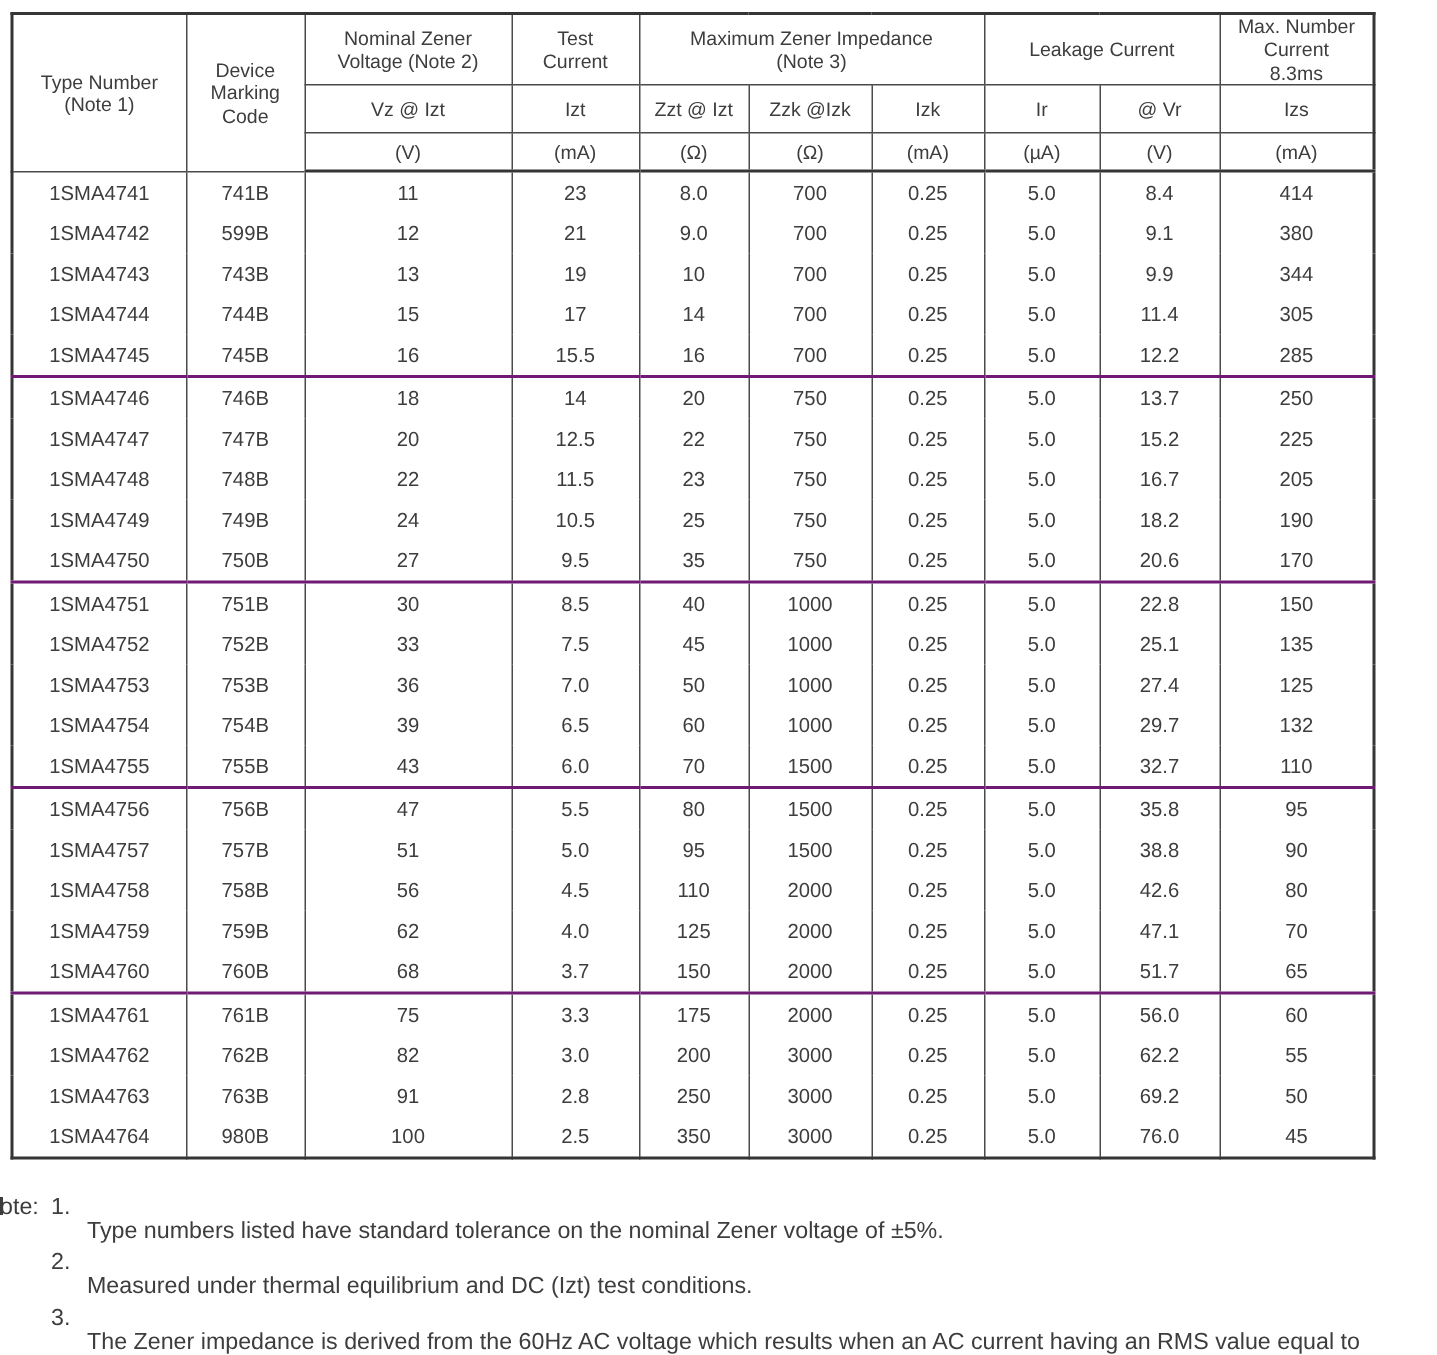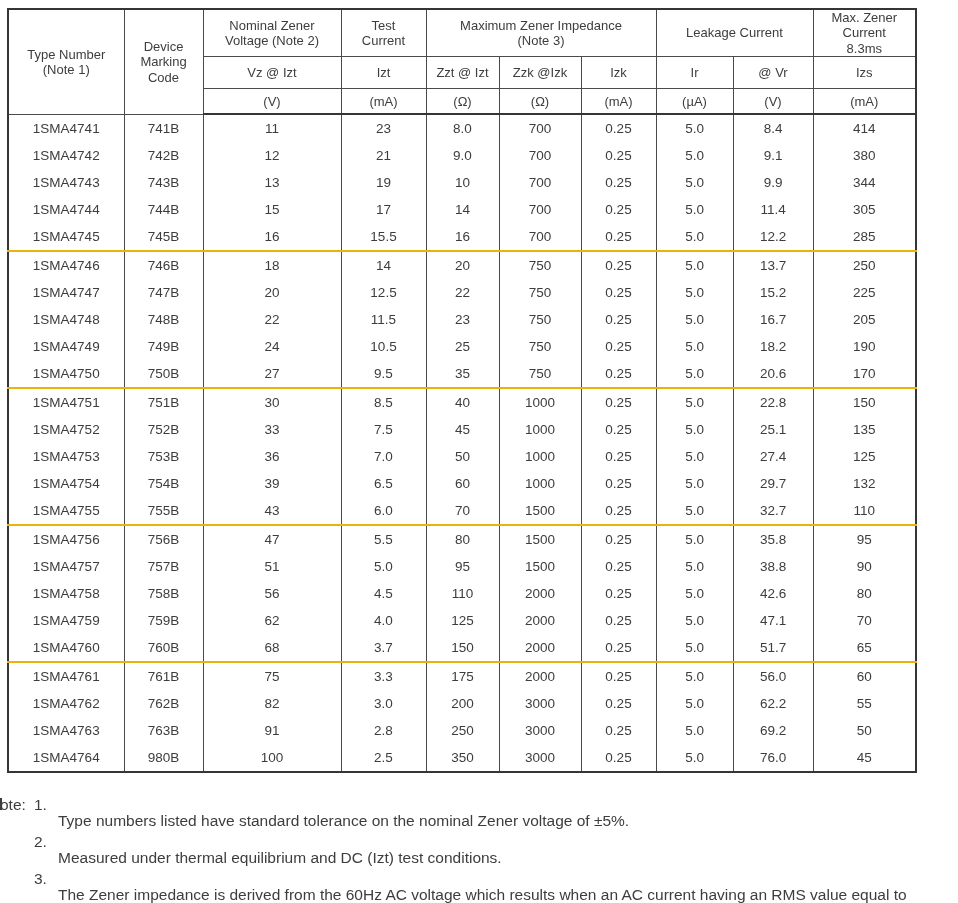--- a/index.html
+++ b/index.html
@@ -45,21 +45,21 @@
   thead tr.band-group { height: 46px; }
   thead tr.band-symbol { height: 32px; }
   thead tr.band-unit { height: 26px; }
   thead tr.band-unit th { border-bottom: 2px solid #353535; }
   tbody td {
     height: 27px;
     font-size: 13.5px;
     border-top: none;
     border-bottom: none;
   }
-  tbody tr.group-start td { border-top: 2px solid #eab308; }
+  tbody tr.group-start td { border-top: 2px solid #701a75; }
   .notes {
     position: absolute;
     left: 0;
     top: 794px;
     width: 956px;
     font-size: 15.5px;
     line-height: 21px;
     display: flex;
   }
   .notes-label {
@@ -103,21 +103,21 @@
         <th rowspan="3">Device
 Marking
 Code</th>
         <th>Nominal Zener
 Voltage (Note 2)</th>
         <th>Test
 Current</th>
         <th colspan="3">Maximum Zener Impedance
 (Note 3)</th>
         <th colspan="2">Leakage Current</th>
-        <th>Max. Zener
+        <th>Max. Number
 Current
 8.3ms</th>
       </tr>
       <tr class="band-symbol">
         <th>Vz @ Izt</th>
         <th>Izt</th>
         <th>Zzt @ Izt</th>
         <th>Zzk @Izk</th>
         <th>Izk</th>
         <th>Ir</th>
@@ -143,21 +143,21 @@
           <td>23</td>
           <td>8.0</td>
           <td>700</td>
           <td>0.25</td>
           <td>5.0</td>
           <td>8.4</td>
           <td>414</td>
         </tr>
         <tr>
           <td>1SMA4742</td>
-          <td>742B</td>
+          <td>599B</td>
           <td>12</td>
           <td>21</td>
           <td>9.0</td>
           <td>700</td>
           <td>0.25</td>
           <td>5.0</td>
           <td>9.1</td>
           <td>380</td>
         </tr>
         <tr>

